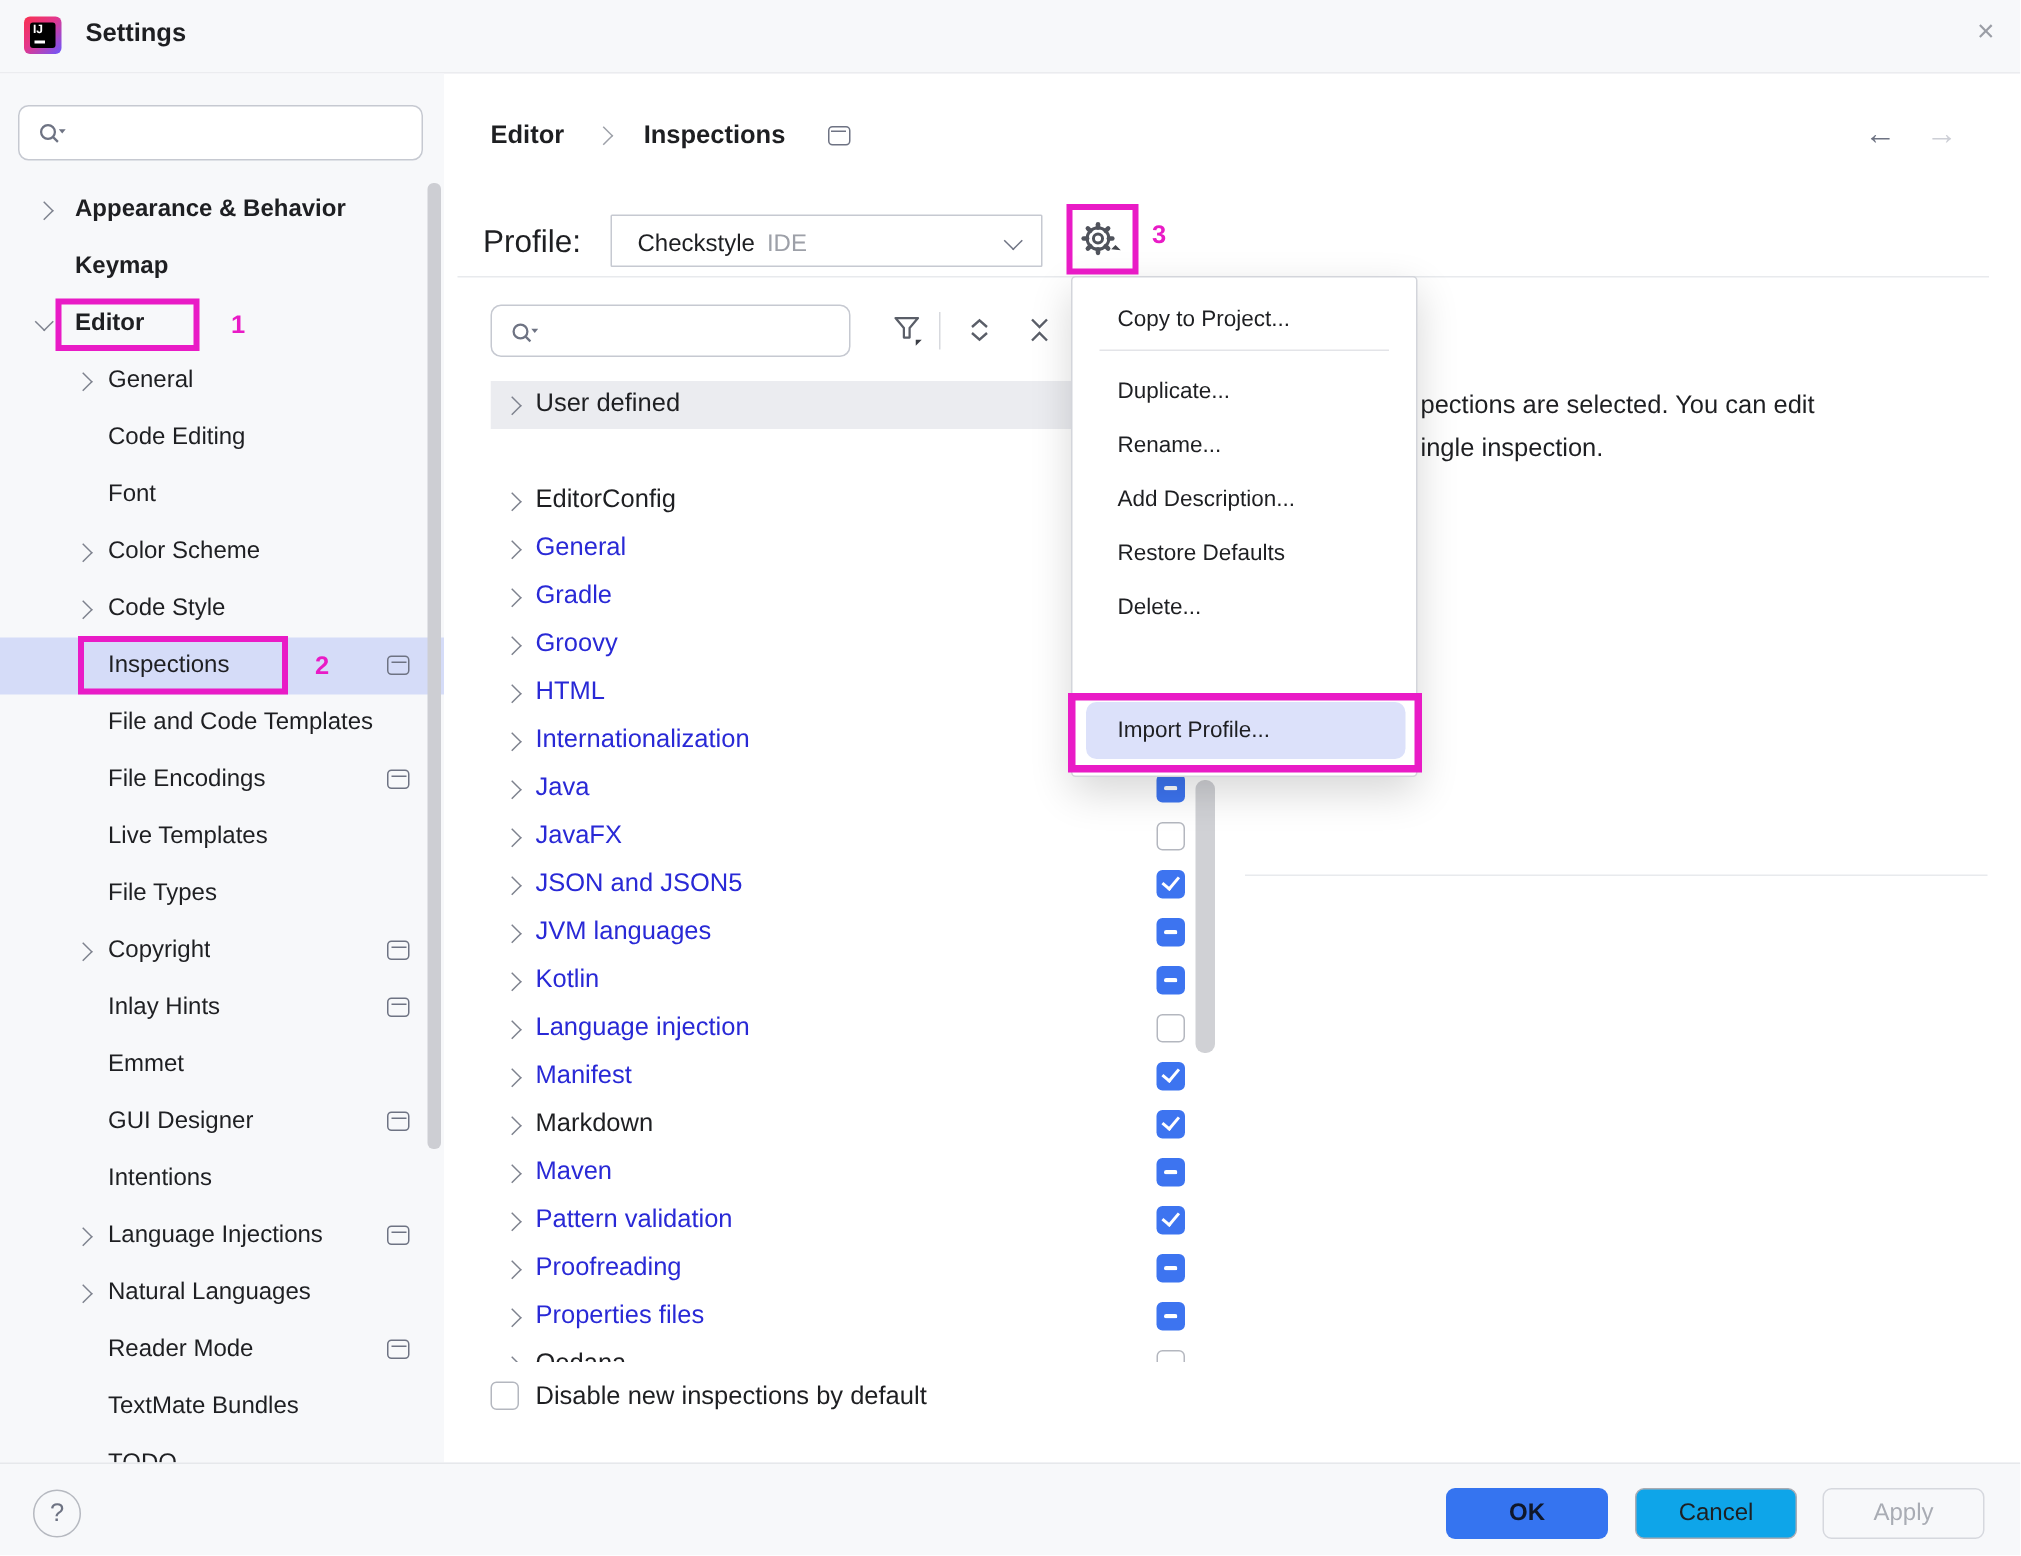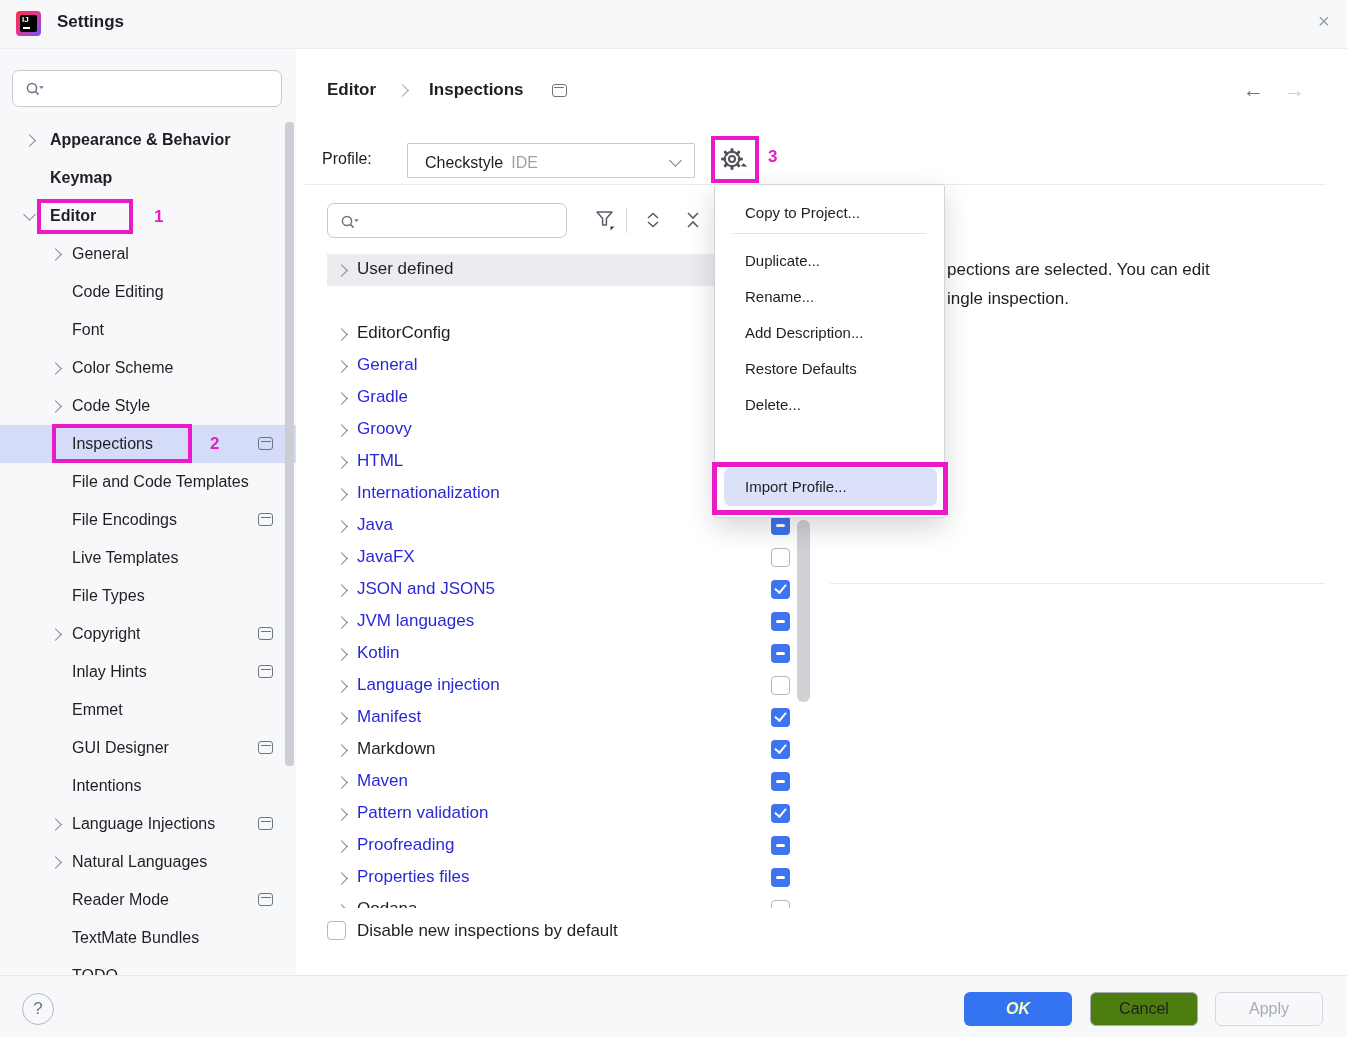--- a/index.html
+++ b/index.html
@@ -34,21 +34,21 @@
   .srow.lv2 .chev{left:51px;}
   .winicon{display:inline-block;width:15px;height:13px;border:1.5px solid #6E7383;border-radius:3px;position:relative;box-sizing:border-box;}
   .winicon::after{content:"";position:absolute;left:1.5px;right:1.5px;top:2.5px;border-top:1.5px solid #6E7383;}
   .srow .winicon{position:absolute;left:258px;top:12px;}
 
   
   .crumbs{position:absolute;left:327px;top:76px;display:flex;align-items:center;gap:22px;height:28px;}
   .crumb{font-size:17px;font-weight:600;}
   .crumb-sep{width:8px;height:8px;border-right:1.8px solid #9DA0A8;border-bottom:1.8px solid #9DA0A8;transform:rotate(-45deg);}
   .nav-arrow{position:absolute;top:78px;font-size:21px;}
-  .profile-label{position:absolute;left:322px;top:150px;font-size:16px;}
+  .profile-label{position:absolute;left:322px;top:150px;font-size:21px;}
   .profile-select{position:absolute;left:407px;top:143px;width:288px;height:35px;background:#fff;
         border:1px solid #C6C9D1;border-radius:1px;box-sizing:border-box;display:flex;align-items:center;padding:4px 14px 0 17px;font-size:16px;}
   .profile-select .scope{color:#9DA0A8;margin-left:8px;flex:1;}
   .gear-wrap{position:absolute;left:718px;top:145px;width:30px;height:30px;}
   .gear-caret{position:absolute;left:24px;top:19px;width:0;height:0;border-left:4px solid transparent;border-top:5px solid #43454C;transform:rotate(-45deg);}
   .hsep{position:absolute;background:#E8EAED;height:1px;}
 
   
   .tree-search{position:absolute;left:327px;top:203px;width:240px;height:35px;background:#fff;
         border:1px solid #C6C9D1;border-radius:7px;box-sizing:border-box;}
@@ -86,22 +86,22 @@
   
   .ann-box{position:absolute;border:4px solid #E91BC6;z-index:60;box-sizing:border-box;}
   .ann-num{position:absolute;color:#E91BC6;font-size:17px;font-weight:bold;z-index:60;}
 
   
   .footer{position:absolute;left:0;top:975px;width:1347px;height:62px;background:#F7F8FA;border-top:1px solid #E6E8EB;box-sizing:border-box;}
   .help-circle{position:absolute;left:22px;top:17px;width:32px;height:32px;border:1px solid #B6B9C0;border-radius:50%;
         color:#6E7383;font-size:17px;display:flex;align-items:center;justify-content:center;box-sizing:border-box;}
   .btn{position:absolute;top:16px;width:108px;height:34px;border-radius:6px;font-size:16px;
         display:flex;align-items:center;justify-content:center;box-sizing:border-box;}
-  .btn.primary{background:#3574F0;color:#fef9c3;font-weight:600;font-style:italic;}
-  .btn.normal{background:#4d7c0f;border:1px solid #A9ACB4;color:#1E1F22;}
+  .btn.primary{background:#3574F0;color:#0f172a;font-weight:600;}
+  .btn.normal{background:#0ea5e9;border:1px solid #A9ACB4;color:#1E1F22;}
   .btn.disabled{background:transparent;border:1px solid #D6D8DE;color:#A9ACB4;}
 </style>
 </head>
 <body>
 
 <div class="stage">
 
   <div class="header">
     <div class="logo">
       <div class="inner">IJ</div>

